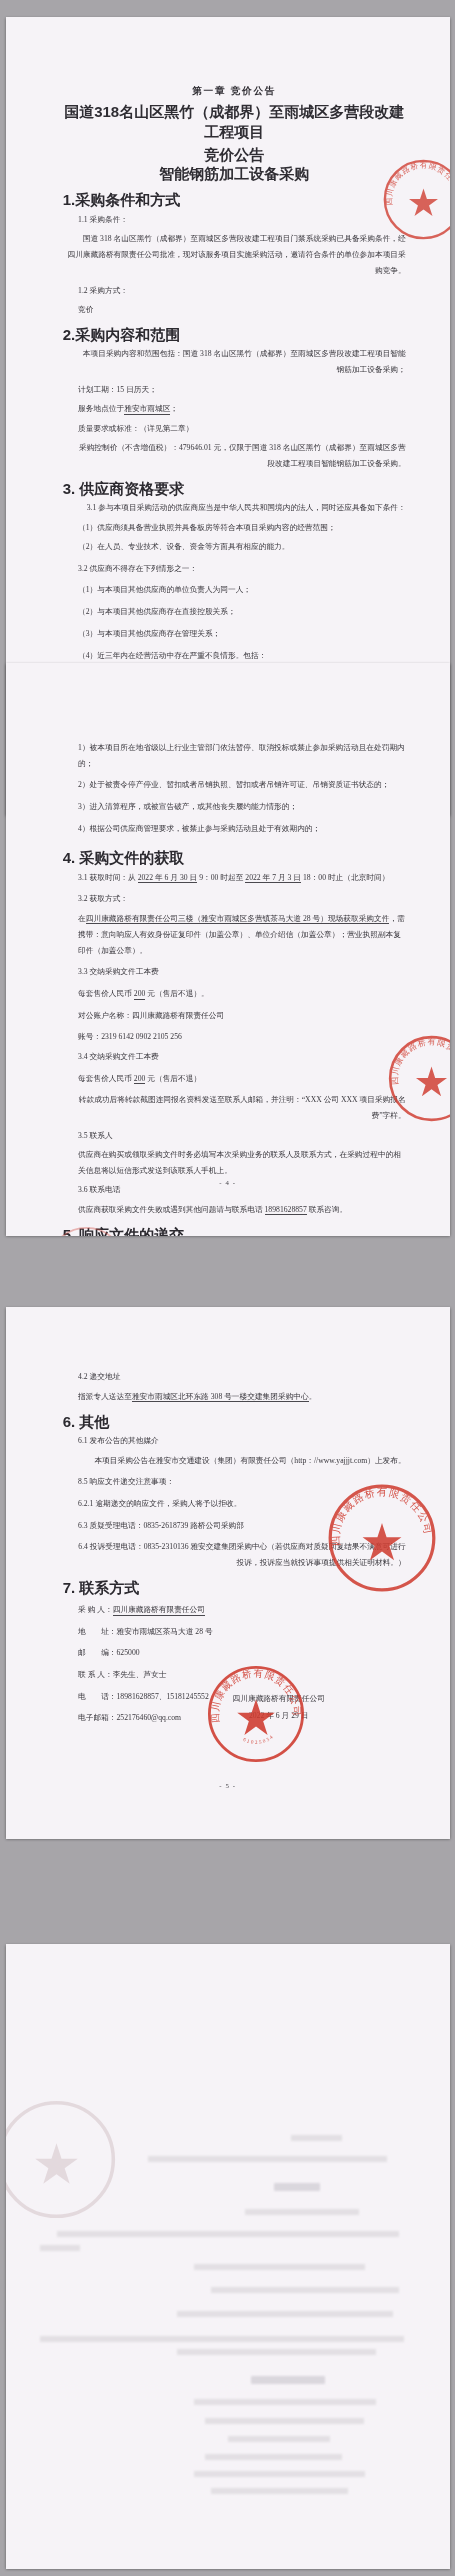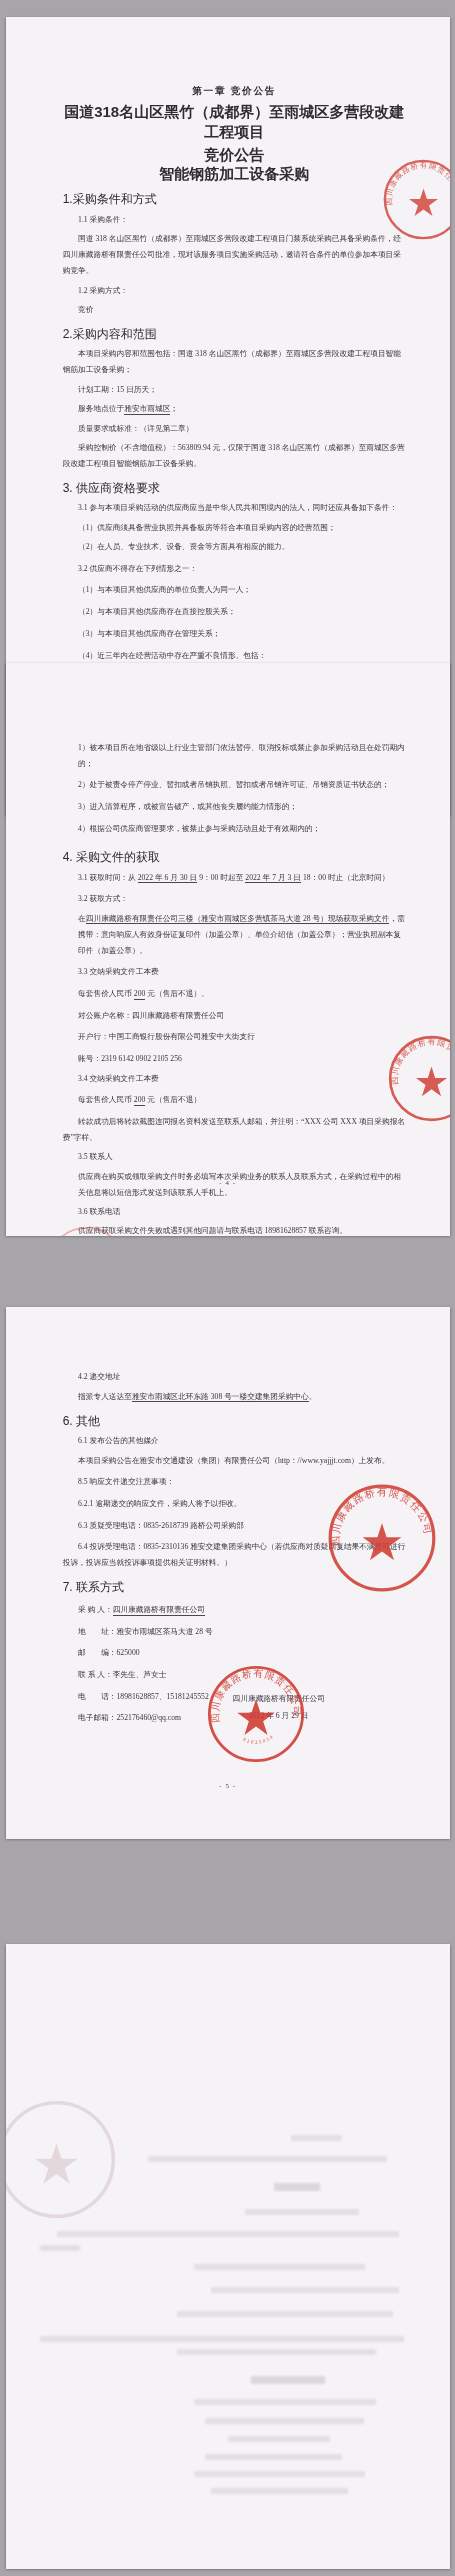--- a/index.html
+++ b/index.html
@@ -10,22 +10,22 @@
     color:#38363c;
   }
   .page{
     position:absolute;left:5.7px;width:444px;background:#f6f3f7;
     overflow:hidden;box-shadow:0 1.1px 2.8px rgba(0,0,0,.45);
   }
   .pad{padding:66px 44px 0 57px;font-size:7.7px;line-height:16px;}
   .ttl{text-align:center;font-family:"Liberation Sans","DejaVu Sans",sans-serif;font-weight:bold;color:#2f2d33;}
   .t-chapter{font-size:9.7px;letter-spacing:1.7px;margin-bottom:3.4px;}
   .t-big{font-size:15px;line-height:19.4px;}
-  .h{font-family:"Liberation Sans","DejaVu Sans",sans-serif;font-weight:normal;font-size:12px;color:#2c2a30;margin:8px 0 3.4px 0;line-height:17px;}
-  .p{margin:2.3px 0;text-indent:2em;}
+  .h{font-family:"Liberation Sans","DejaVu Sans",sans-serif;font-weight:bold;font-size:15px;color:#2c2a30;margin:8px 0 3.4px 0;line-height:17px;}
+  .p{margin:2.3px 0;text-indent:2em;text-align:right;}
   .ind{margin:3.4px 0;margin-left:2em;}
   .sp{margin-top:5.7px;}
   .u{border-bottom:0.6px solid #4a484e;padding-bottom:0.6px;}
   .pageno{position:absolute;bottom:50px;left:0;width:100%;text-align:center;font-size:6.8px;color:#46444a;letter-spacing:1.1px;}
   .stamp{position:absolute;pointer-events:none;}
   .sig{position:absolute;text-align:center;font-size:7.7px;line-height:17px;color:#3a383e;}
   .ghost{position:absolute;height:5.7px;background:rgba(118,112,124,.15);filter:blur(0.9px);border-radius:1.1px;}
   .ghost.b{height:8px;background:rgba(110,104,118,.20);}
 </style>
 </head>
@@ -42,21 +42,21 @@
     <div class="ind">1.1 采购条件：</div>
     <div class="p">国道 318 名山区黑竹（成都界）至雨城区多营段改建工程项目门禁系统采购已具备采购条件，经四川康藏路桥有限责任公司批准，现对该服务项目实施采购活动，邀请符合条件的单位参加本项目采购竞争。</div>
     <div class="ind">1.2 采购方式：</div>
     <div class="ind">竞价</div>
 
     <div class="h">2.采购内容和范围</div>
     <div class="p">本项目采购内容和范围包括：国道 318 名山区黑竹（成都界）至雨城区多营段改建工程项目智能钢筋加工设备采购；</div>
     <div class="ind">计划工期：15 日历天；</div>
     <div class="ind"><span>服务地点位于</span><span class="u">雅安市雨城区</span><span>；</span></div>
     <div class="ind">质量要求或标准：（详见第二章）</div>
-    <div class="p">采购控制价（不含增值税）：563809.94 元，仅限于国道 318 名山区黑竹（成都界）至雨城区多营段改建工程项目智能钢筋加工设备采购。</div>
+    <div class="p">采购控制价（不含增值税）：479646.01 元，仅限于国道 318 名山区黑竹（成都界）至雨城区多营段改建工程项目智能钢筋加工设备采购。</div>
 
     <div class="h">3. 供应商资格要求</div>
     <div class="p">3.1 参与本项目采购活动的供应商应当是中华人民共和国境内的法人，同时还应具备如下条件：</div>
     <div class="ind">（1）供应商须具备营业执照并具备板房等符合本项目采购内容的经营范围；</div>
     <div class="ind">（2）在人员、专业技术、设备、资金等方面具有相应的能力。</div>
     <div class="ind sp">3.2 供应商不得存在下列情形之一：</div>
     <div class="ind sp">（1）与本项目其他供应商的单位负责人为同一人；</div>
     <div class="ind sp">（2）与本项目其他供应商存在直接控股关系；</div>
     <div class="ind sp">（3）与本项目其他供应商存在管理关系；</div>
     <div class="ind sp">（4）近三年内在经营活动中存在严重不良情形。包括：</div>
@@ -80,21 +80,20 @@
     <div class="ind sp">3）进入清算程序，或被宣告破产，或其他丧失履约能力情形的；</div>
     <div class="ind sp">4）根据公司供应商管理要求，被禁止参与采购活动且处于有效期内的；</div>
 
     <div class="h" style="margin-top:12.5px;">4. 采购文件的获取</div>
     <div class="ind"><span>3.1 获取时间：从 </span><span class="u">2022 年 6 月 30 日</span><span> 9：00 时起至 </span><span class="u">2022 年 7 月 3 日</span><span> 18：00 时止（北京时间）</span></div>
     <div class="ind sp">3.2 获取方式：</div>
     <div class="ind"><span>在</span><span class="u">四川康藏路桥有限责任公司三楼（雅安市雨城区多营镇茶马大道 28 号）现场获取采购文件</span><span>，需携带：意向响应人有效身份证复印件（加盖公章）、单位介绍信（加盖公章）；营业执照副本复印件（加盖公章）。</span></div>
     <div class="ind sp">3.3 交纳采购文件工本费</div>
     <div class="ind sp"><span>每套售价人民币 </span><span class="u">200</span><span> 元（售后不退）。</span></div>
     <div class="ind sp">对公账户名称：四川康藏路桥有限责任公司</div>
-    <div class="ind sp">开户行：中国工商银行股份有限公司雅安中大街支行</div>
     <div class="ind sp">账号：2319 6142 0902 2105 256</div>
     <div class="ind">3.4 交纳采购文件工本费</div>
     <div class="ind sp"><span>每套售价人民币 </span><span class="u">200</span><span> 元（售后不退）</span></div>
     <div class="p sp">转款成功后将转款截图连同报名资料发送至联系人邮箱，并注明：“XXX 公司 XXX 项目采购报名费”字样。</div>
     <div class="ind">3.5 联系人</div>
     <div class="ind">供应商在购买或领取采购文件时务必填写本次采购业务的联系人及联系方式，在采购过程中的相关信息将以短信形式发送到该联系人手机上。</div>
     <div class="ind">3.6 联系电话</div>
     <div class="ind"><span>供应商获取采购文件失败或遇到其他问题请与联系电话 </span><span class="u">18981628857</span><span> 联系咨询。</span></div>
 
     <div class="h">5. 响应文件的递交</div>

